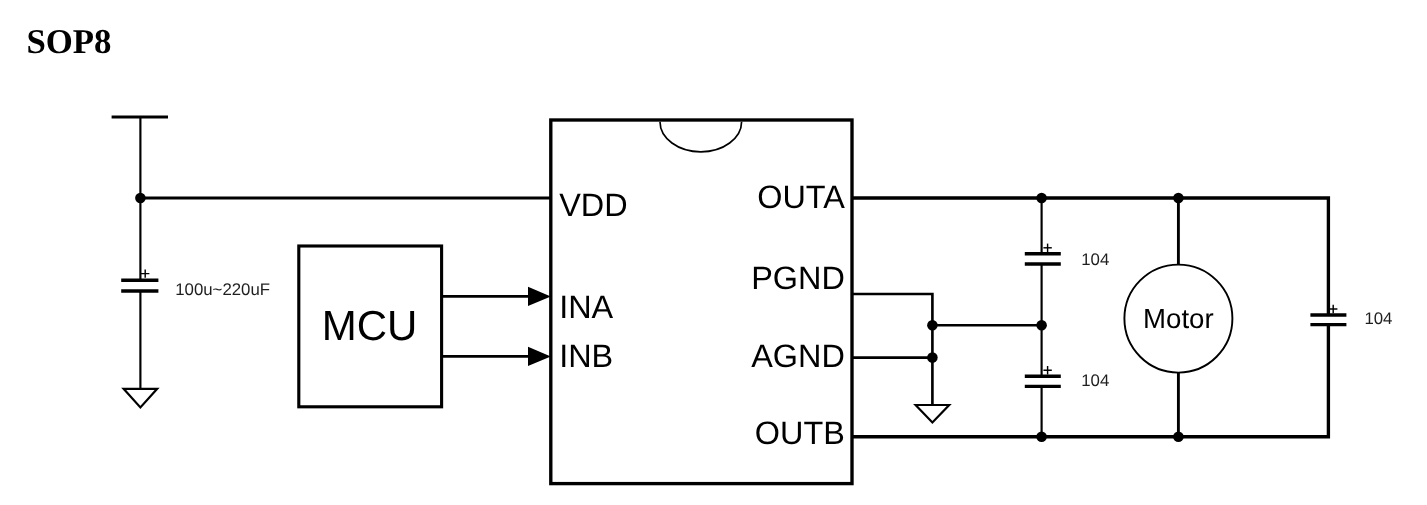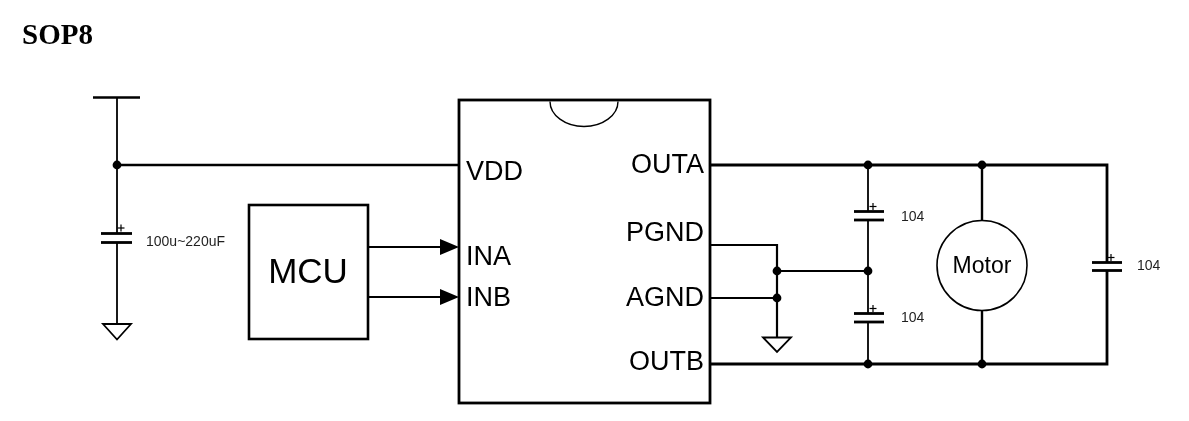--- a/index.html
+++ b/index.html
@@ -6,20 +6,21 @@
     margin: 0;
     padding: 0;
     background: #ffffff;
   }
   .canvas {
     position: relative;
     width: 1189px;
     height: 421px;
     background: #ffffff;
     overflow: hidden;
+    border-radius: 13px;
   }
   svg { display: block; }
   .pin-label {
     font-family: "Liberation Sans", "DejaVu Sans", sans-serif;
     font-size: 27px;
     fill: #000000;
   }
   .box-label {
     font-family: "Liberation Sans", "DejaVu Sans", sans-serif;
     font-size: 35px;

